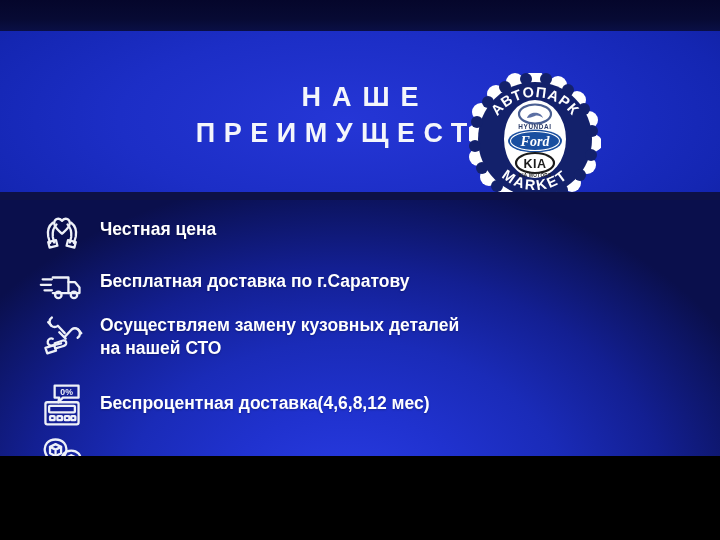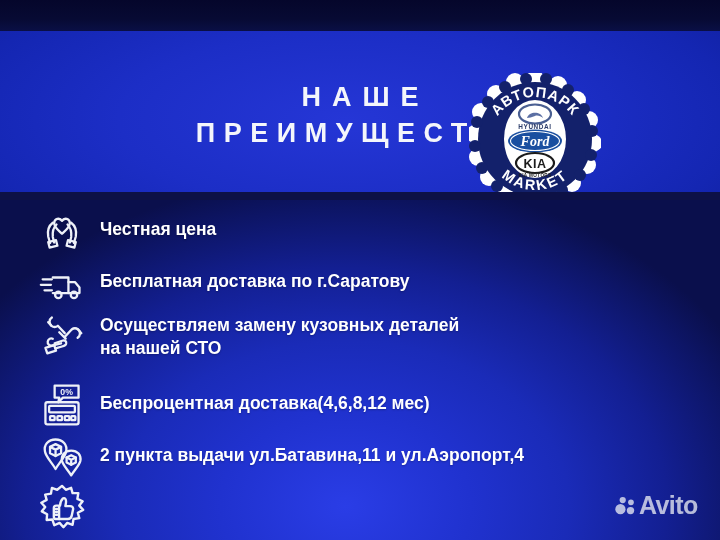--- a/index.html
+++ b/index.html
@@ -3,21 +3,21 @@
 <meta charset="utf-8">
 <style>
   html, body {
     margin: 0;
     padding: 0;
     background: #000;
   }
   #page {
     position: relative;
     width: 720px;
-    height: 540px;
+    height: 456px;
     overflow: hidden;
     font-family: "Liberation Sans", sans-serif;
     background: #0d1146;
   }
 
   
   .top-band {
     position: absolute;
     left: 0; top: 0;
     width: 720px; height: 31px;
@@ -310,21 +310,20 @@
       <span class="ico">
         <svg viewBox="0 0 100 100" width="46" height="46">
           <path d="M36 12 C 20 12, 10 24, 13 38 C 15 50, 28 62, 36 76 C 44 62, 57 50, 59 38 C 62 24, 52 12, 36 12 Z"></path>
           <path d="M36 22 L 48 28 L 48 42 L 36 48 L 24 42 L 24 28 Z"></path>
           <path d="M24 28 L 36 34 L 48 28 M36 34 L 36 48"></path>
           <path d="M70 36 C 56 36, 48 46, 50 58 C 52 68, 63 78, 70 90 C 77 78, 88 68, 90 58 C 92 46, 84 36, 70 36 Z"></path>
           <path d="M70 46 L 80 51 L 80 62 L 70 67 L 60 62 L 60 51 Z"></path>
           <path d="M60 51 L 70 56 L 80 51 M70 56 L 70 67"></path>
         </svg>
       </span>
-      <span class="txt">2 пункта выдачи ул.Батавина,11 и ул.Аэропорт,4</span>
     </div>
 
     <div class="feature f6">
       <span class="ico">
         <svg viewBox="0 0 100 100" width="48" height="48">
           <path d="M50 4 L 58 12 L 69 8 L 72 19 L 84 19 L 82 31 L 93 36 L 86 45 L 94 54 L 83 60 L 86 71
                    L 74 73 L 72 85 L 61 81 L 53 90 L 45 81 L 34 86 L 30 74 L 18 75 L 19 63 L 8 57
                    L 15 48 L 7 39 L 18 33 L 15 22 L 27 20 L 29 8 L 40 12 Z"></path>
           <path d="M52 30 C 48 34, 46 40, 46 45 L 38 45 C 35 45, 33 47, 33 50 L 33 68 C 33 71, 35 73, 38 73
                    L 62 73 C 66 73, 69 71, 70 67 L 73 53 C 74 49, 71 46, 67 46 L 57 46

